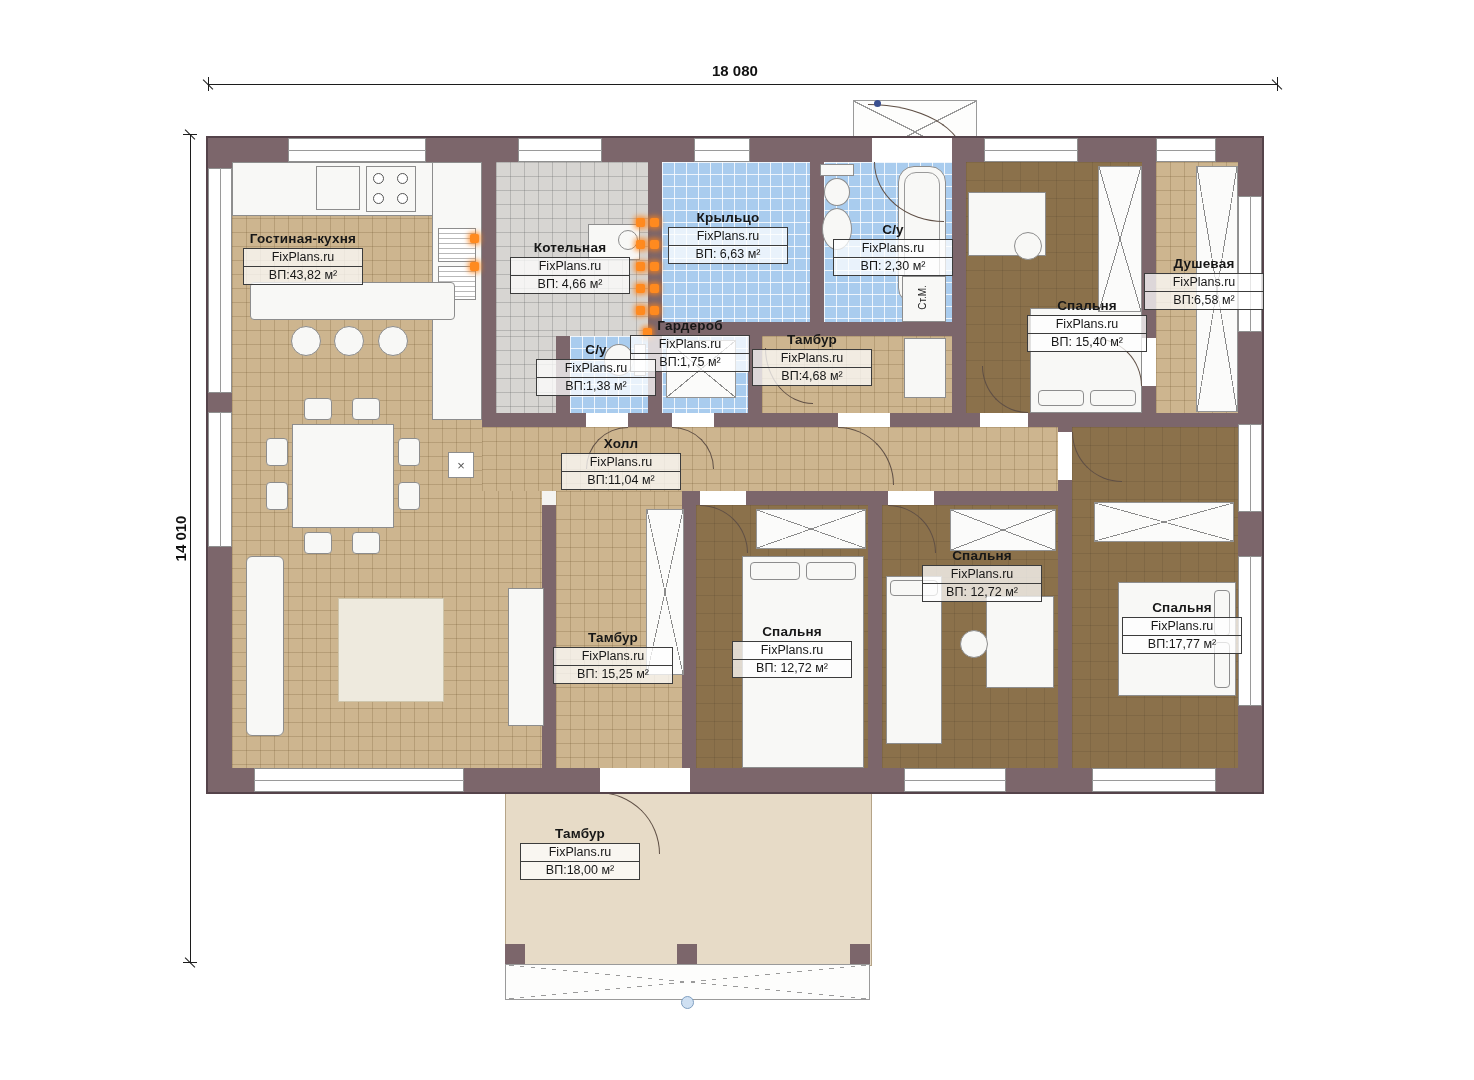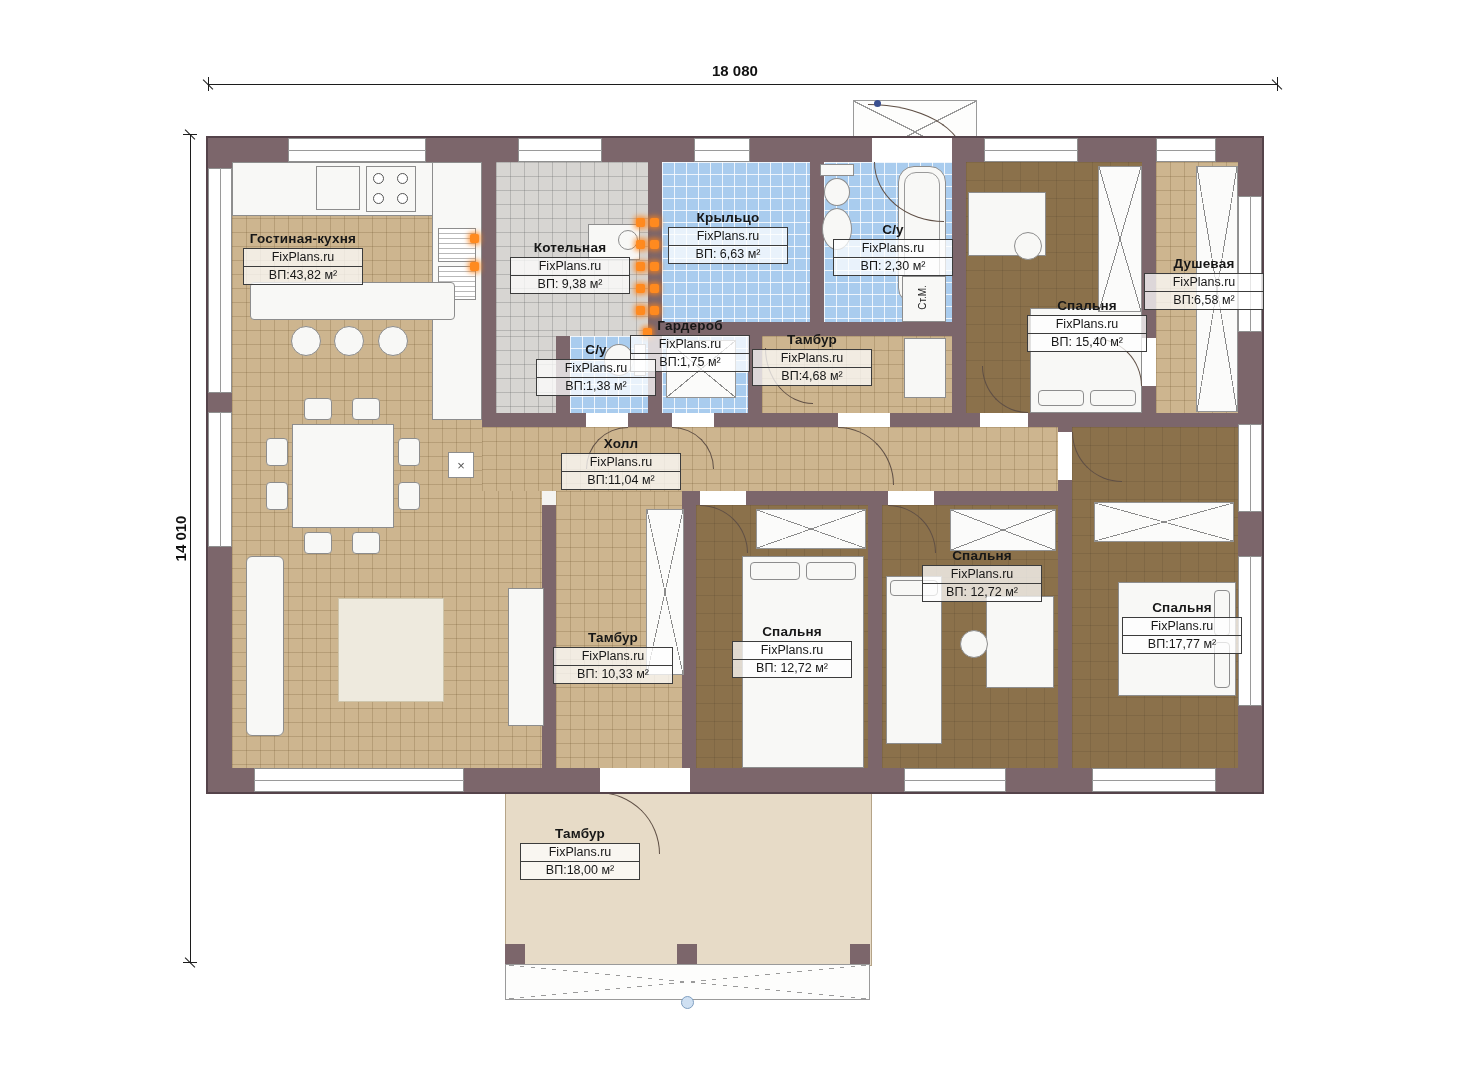--- a/index.html
+++ b/index.html
@@ -271,21 +271,21 @@
   <div class="arc arc-bl" style="left:874px;top:162px;width:70px;height:60px;"></div>
 
   <div class="room-label" style="left:303px;top:231px;">
     <div class="name">Гостиная-кухня</div>
     <span class="box">FixPlans.ru</span>
     <span class="box">ВП:43,82 м²</span>
   </div>
   <div class="room-label" style="left:570px;top:240px;">
     <div class="name">Котельная</div>
     <span class="box">FixPlans.ru</span>
-    <span class="box">ВП: 9,38 м²</span>
+    <span class="box">ВП: 4,66 м²</span>
   </div>
   <div class="room-label" style="left:728px;top:210px;">
     <div class="name">Крыльцо</div>
     <span class="box">FixPlans.ru</span>
     <span class="box">ВП: 6,63 м²</span>
   </div>
   <div class="room-label" style="left:893px;top:222px;">
     <div class="name">С/у</div>
     <span class="box">FixPlans.ru</span>
     <span class="box">ВП: 2,30 м²</span>
@@ -316,21 +316,21 @@
     <span class="box">ВП:6,58 м²</span>
   </div>
   <div class="room-label" style="left:621px;top:436px;">
     <div class="name">Холл</div>
     <span class="box">FixPlans.ru</span>
     <span class="box">ВП:11,04 м²</span>
   </div>
   <div class="room-label" style="left:613px;top:630px;">
     <div class="name">Тамбур</div>
     <span class="box">FixPlans.ru</span>
-    <span class="box">ВП: 10,33 м²</span>
+    <span class="box">ВП: 15,25 м²</span>
   </div>
   <div class="room-label" style="left:792px;top:624px;">
     <div class="name">Спальня</div>
     <span class="box">FixPlans.ru</span>
     <span class="box">ВП: 12,72 м²</span>
   </div>
   <div class="room-label" style="left:982px;top:548px;">
     <div class="name">Спальня</div>
     <span class="box">FixPlans.ru</span>
     <span class="box">ВП: 12,72 м²</span>

